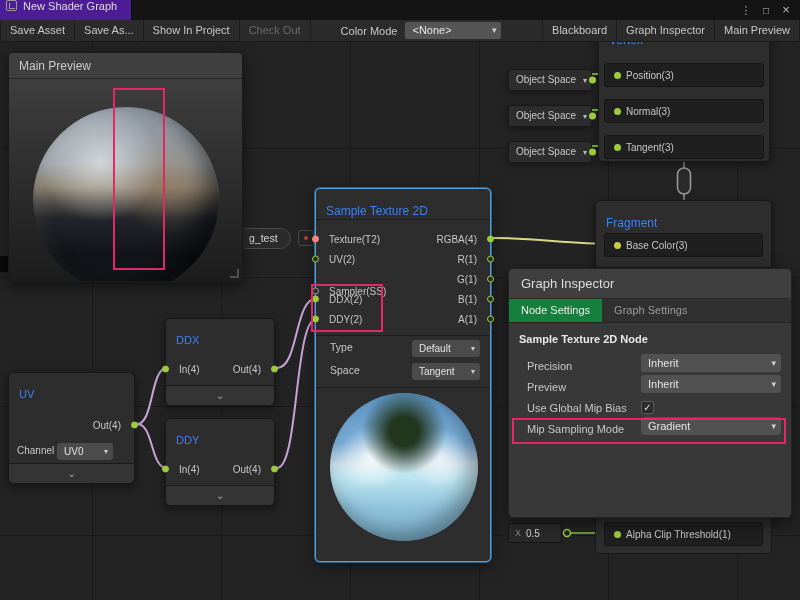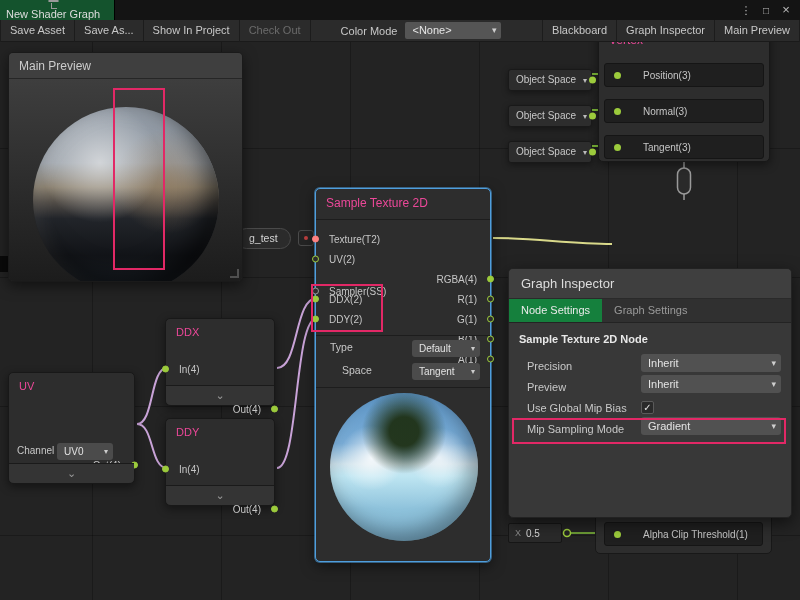--- a/index.html
+++ b/index.html
@@ -3,22 +3,22 @@
 <meta charset="utf-8">
 <style>
   * { margin:0; padding:0; box-sizing:border-box; }
   html,body { width:800px; height:600px; overflow:hidden; background:#232323;
     font-family:"Liberation Sans", sans-serif; -webkit-font-smoothing:antialiased; }
   .window { position:relative; width:800px; height:600px; background:#232323; }
 
   
   .titlebar { position:absolute; left:0; top:0; width:800px; height:20px; background:#141414;
     display:flex; align-items:center; }
-  .wtab { height:20px; display:flex; align-items:center; gap:6px; padding:0 14px 0 6px;
-    background:#14532d; border-right:1px solid #000;flex-direction:column; }
+  .wtab { height:20px; display:flex; align-items:flex-start; gap:6px; padding:0 14px 0 6px;
+    background:#4c1d95; border-right:1px solid #000; }
   .doc-icon { width:11px; height:11px; border:1px solid #9a9a9a; border-radius:2px; position:relative; }
   .doc-icon::after { content:""; position:absolute; left:2px; top:2px; width:5px; height:5px;
     border-left:1px solid #9a9a9a; border-bottom:1px solid #9a9a9a; }
   .wtab-title { font-size:11px; color:#DDD; white-space:nowrap; }
   .win-controls { margin-left:auto; display:flex; align-items:center; gap:4px; padding-right:6px; }
   .wc { width:16px; height:16px; color:#BBB; font-size:11px; text-align:center; line-height:16px; }
   .wc.kebab::after { content:"⋮"; }
   .wc.max::after { content:"□"; font-size:10px; }
   .wc.close::after { content:"×"; font-size:13px; }
 
@@ -38,38 +38,38 @@
   .graph { position:absolute; left:0; top:42px; width:800px; height:558px; overflow:hidden;
     background-color:#232323;
     background-image:linear-gradient(rgba(0,0,0,0.25) 1px, transparent 1px),
       linear-gradient(90deg, rgba(0,0,0,0.25) 1px, transparent 1px);
     background-size:129px 129px; background-position:-37px -23px; }
   svg.wires { position:absolute; left:0; top:0; z-index:1; }
 
   
   .node { position:absolute; background:#2D2D2D; border:1px solid #181818; border-radius:5px;
     box-shadow:0 3px 10px rgba(0,0,0,0.45); z-index:3; }
-  .node-title { font-size:12px; color:#ec4899; padding:7px 10px 5px; white-space:nowrap; }
+  .node-title { font-size:12px; color:#3b82f6; padding:15px 10px 5px; white-space:nowrap; }
   .stack-row { position:absolute; left:5px; right:5px; height:24px; background:#1F1F1F;
-    border:1px solid #151515; border-radius:3px; display:flex; align-items:center; gap:22px;
+    border:1px solid #151515; border-radius:3px; display:flex; align-items:center; gap:5px;
     padding:0 9px; }
   .sdot { width:7px; height:7px; border-radius:50%; flex:none; }
   .sdot.green { background:#9CCB3C; }
   .sdot.yellow { background:#C9CC3F; }
   .row-label { font-size:10px; color:#C6C6C6; white-space:nowrap; }
 
   .pdot { width:7px; height:7px; border:1.5px solid #9CCB3C; border-radius:50%; background:#2D2D2D; }
   .pdot.filled { background:#9CCB3C; }
   .pdot.tex { border-color:#FF8080; background:#FF8080; }
   .pdot.sampler { border-color:#9A9A9A; background:#2D2D2D; }
 
   .sport { position:absolute; height:20px; display:flex; align-items:center; font-size:10px; color:#C6C6C6; }
   .sport.in  { left:0; padding-left:13px; }
   .sport.in .pdot { position:absolute; left:-4px; top:50%; transform:translateY(-50%); }
-  .sport.out { right:0; padding-right:13px; justify-content:flex-end;margin-top:40px; }
+  .sport.out { right:0; padding-right:13px; justify-content:flex-end; }
   .sport.out .pdot { position:absolute; right:-4px; top:50%; transform:translateY(-50%); }
 
   .mini-dd { position:absolute; right:10px; height:17px; line-height:17px; background:#4B4B4B;
     border-radius:3px; font-size:10px; color:#E2E2E2; padding:0 17px 0 7px; min-width:68px; }
   .mini-dd::after { content:"▾"; position:absolute; right:5px; top:0; font-size:8px; color:#CCC; }
   .ctl-label { position:absolute; left:14px; top:2px; font-size:10.5px; color:#C8C8C8; }
   .divider { position:absolute; left:0; right:0; height:1px; background:#1D1D1D; }
 
   .collapse-btn { position:absolute; left:0; right:0; bottom:0; height:20px; background:#343434;
     border-top:1px solid #1A1A1A; border-radius:0 0 5px 5px; text-align:center; color:#9A9A9A;
@@ -237,20 +237,27 @@
     </div>
     <div class="obj-dd" style="left:508px; top:56px;">
       <span>Object Space</span>
       <span class="edge-dot"></span>
     </div>
     <div class="obj-dd" style="left:508px; top:92px;">
       <span>Object Space</span>
       <span class="edge-dot"></span>
     </div>
 
+    <div class="node" style="left:595px; top:158px; width:177px; height:68px; border-radius:5px 5px 0 0;">
+      <div class="node-title">Fragment</div>
+      <div class="stack-row" style="top:32px; left:8px; right:8px;">
+        <span class="sdot yellow"></span>
+        <span class="row-label">Base Color(3)</span>
+      </div>
+    </div>
 
     <div class="node" style="left:8px; top:330px; width:127px; height:112px;">
       <div class="node-title" style="font-size:11px;">UV</div>
       <div class="sport out" style="top:42px;">
         <span>Out(4)</span>
         <span class="pdot filled"></span>
       </div>
       <div style="position:absolute; left:8px; top:72px; width:40px; overflow:hidden; white-space:nowrap; font-size:10px; color:#C8C8C8;">Channel</div>
       <div class="mini-dd" style="left:48px; right:auto; top:70px; min-width:56px;">
         <span>UV0</span>
@@ -330,21 +337,21 @@
         <span class="pdot"></span>
       </div>
 
       <div class="divider" style="top:146px;"></div>
       <div style="position:absolute; left:0; right:0; top:150px; height:22px;">
         <span class="ctl-label">Type</span>
         <span class="mini-dd" style="top:1px;">
           <span>Default</span>
         </span>
       </div>
-      <div style="position:absolute; left:0; right:0; top:173px; height:22px;margin-left:12px;">
+      <div style="position:absolute; left:0; right:0; top:173px; height:22px;">
         <span class="ctl-label">Space</span>
         <span class="mini-dd" style="top:1px;">
           <span>Tangent</span>
         </span>
       </div>
       <div class="divider" style="top:198px;"></div>
       <div class="sphere-node"></div>
     </div>
 
     <div class="inspector">

